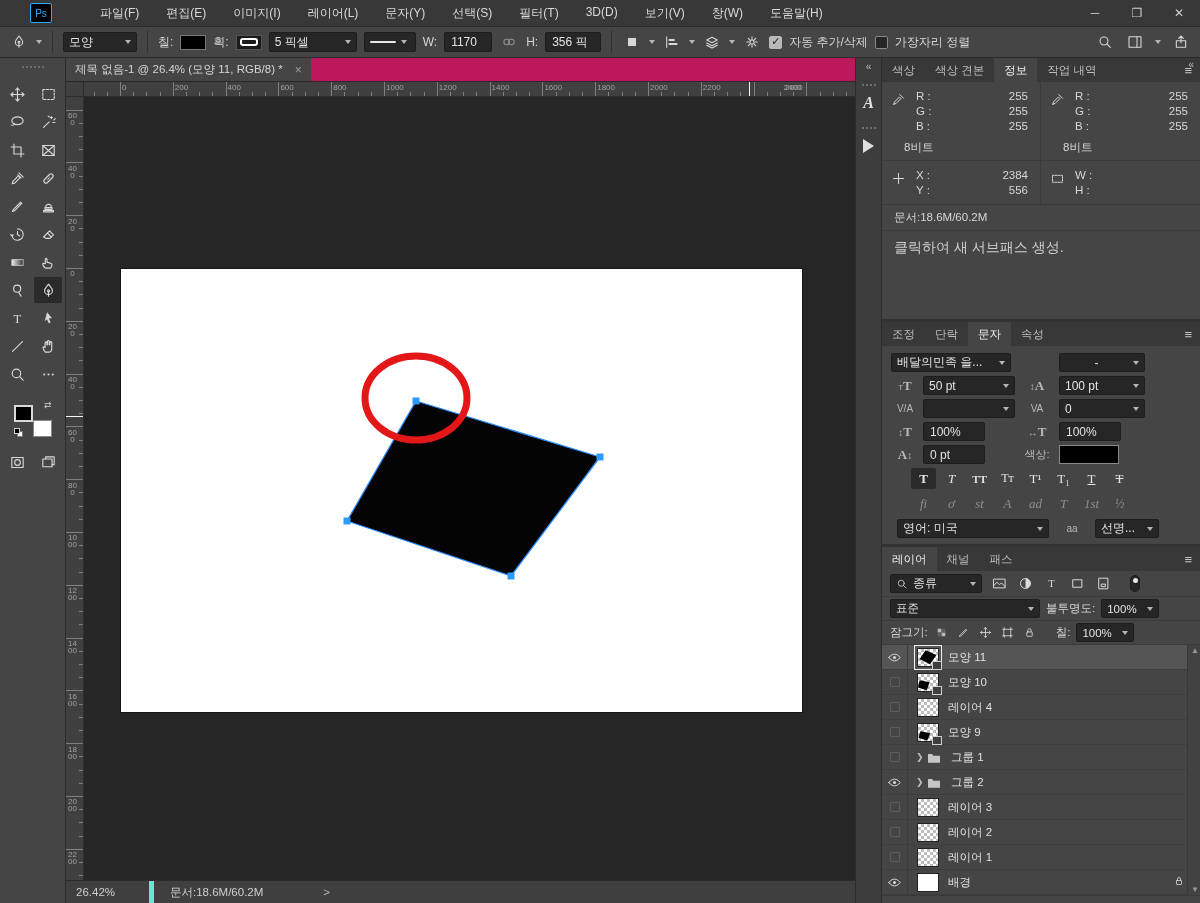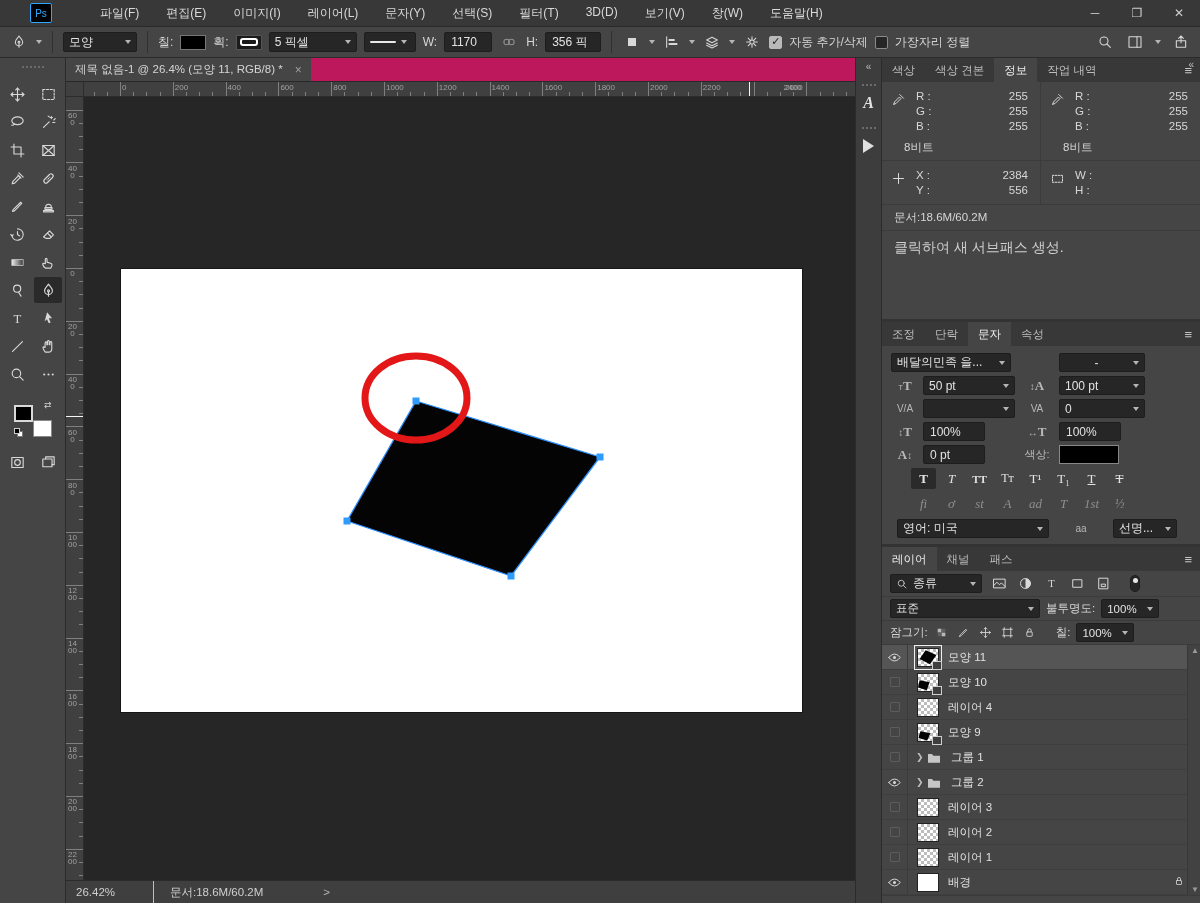--- a/index.html
+++ b/index.html
@@ -59,21 +59,21 @@
 .tick{position:absolute;bottom:0;width:1px;background:#7f7f7f}
 .rlabel{position:absolute;top:1px;font-size:8px;color:#a0a0a0;white-space:nowrap}
 .tickl{position:absolute;right:0;height:1px;background:#7f7f7f}
 .rlabell{position:absolute;left:2px;width:9px;font-size:8px;line-height:7px;color:#a0a0a0;word-break:break-all;text-align:center}
 .marker-top{position:absolute;top:0;bottom:0;width:1px;left:665px;background:#f5f5f5}
 .marker-left{position:absolute;left:0;right:0;height:1px;top:319px;background:#f5f5f5}
 .viewport{position:absolute;top:39px;left:18px;right:0;bottom:23px;background:#262626;overflow:hidden}
 .canvas-white{position:absolute;left:37px;top:172px;width:681px;height:443px;background:#fff;box-shadow:0 0 0 1px #161616}
 .overlay{position:absolute;left:0;top:0}
 .statusbar{position:absolute;left:0;right:0;bottom:0;height:23px;background:#3f3f3f;border-top:1px solid #2b2b2b;display:flex;align-items:center;font-size:11.5px;color:#cfcfcf}
-.zoom-cell{padding:0 10px;border-right:1px solid #5eead4;height:100%;display:flex;align-items:center;min-width:88px}
+.zoom-cell{padding:0 10px;border-right:5px solid #5eead4;height:100%;display:flex;align-items:center;min-width:88px}
 .doc-cell{padding:0 16px}
 .status-chev{margin-left:44px;color:#b5b5b5}
 
 .cstrip{position:absolute;top:58px;right:318px;width:27px;bottom:0;background:#3d3d3d;border-left:1px solid #2b2b2b;border-right:1px solid #2b2b2b}
 .cchev{text-align:center;color:#bdbdbd;font-size:10px;padding-top:3px}
 .cgrip{height:3px;border-top:2px dotted #6d6d6d;width:14px;margin:12px auto 3px}
 .cbtn{width:23px;height:25px;margin:0 auto;display:flex;align-items:center;justify-content:center;color:#e2e2e2;border-radius:2px}
 .glyphA{font-family:"Liberation Serif","DejaVu Serif",serif;font-style:italic;font-weight:bold;font-size:16px}
 .playtri{width:0;height:0;border-top:7px solid transparent;border-bottom:7px solid transparent;border-left:11px solid #e0e0e0}
 
@@ -104,21 +104,21 @@
 .cicon small{font-size:8px}
 .char-select{height:19px}
 .span2{grid-column:1/3}
 .col3{grid-column:3}
 .col4{grid-column:4}
 .color-swatch{width:60px;height:19px;background:#000;border:1px solid #888;grid-column:4;justify-self:start}
 .tbtn-row{display:flex;gap:3px;padding:2px 0 2px 20px;height:25px;align-items:center}
 .tbtn{width:25px;height:21px;display:flex;align-items:center;justify-content:center;font-family:"Liberation Serif","DejaVu Serif",serif;font-size:13px;color:#e3e3e3;border-radius:2px}
 .tbtn.selected{background:#2a2a2a}
 .tbtn.dimmed{color:#8f8f8f;font-style:italic}
-.lang-row{display:flex;align-items:center;gap:23px;padding:2px 6px;height:25px}
+.lang-row{display:flex;align-items:center;gap:14px;padding:2px 6px;height:25px}
 
 .layers-panel{flex:1;display:flex;flex-direction:column;margin-bottom:0}
 .lfilter{display:flex;align-items:center;padding:0 8px;height:26px;gap:7px;border-bottom:1px solid #3b3b3b}
 .kind-select{width:92px;height:19px}
 .lf-icons{display:flex;gap:6px;align-items:center}
 .lf-icon{width:20px;height:18px;display:flex;align-items:center;justify-content:center}
 .lf-icon svg{width:15px;height:15px}
 .pill{width:10px;height:17px;border-radius:5px;background:#262626;border:1px solid #1c1c1c;position:relative;margin-left:10px}
 .pill::after{content:"";position:absolute;left:1.5px;top:1.5px;width:5px;height:5px;border-radius:50%;background:#e6e6e6}
 .lblend{display:flex;align-items:center;padding:0 8px;height:24px;gap:6px;border-bottom:1px solid #3b3b3b;font-size:11.5px}

